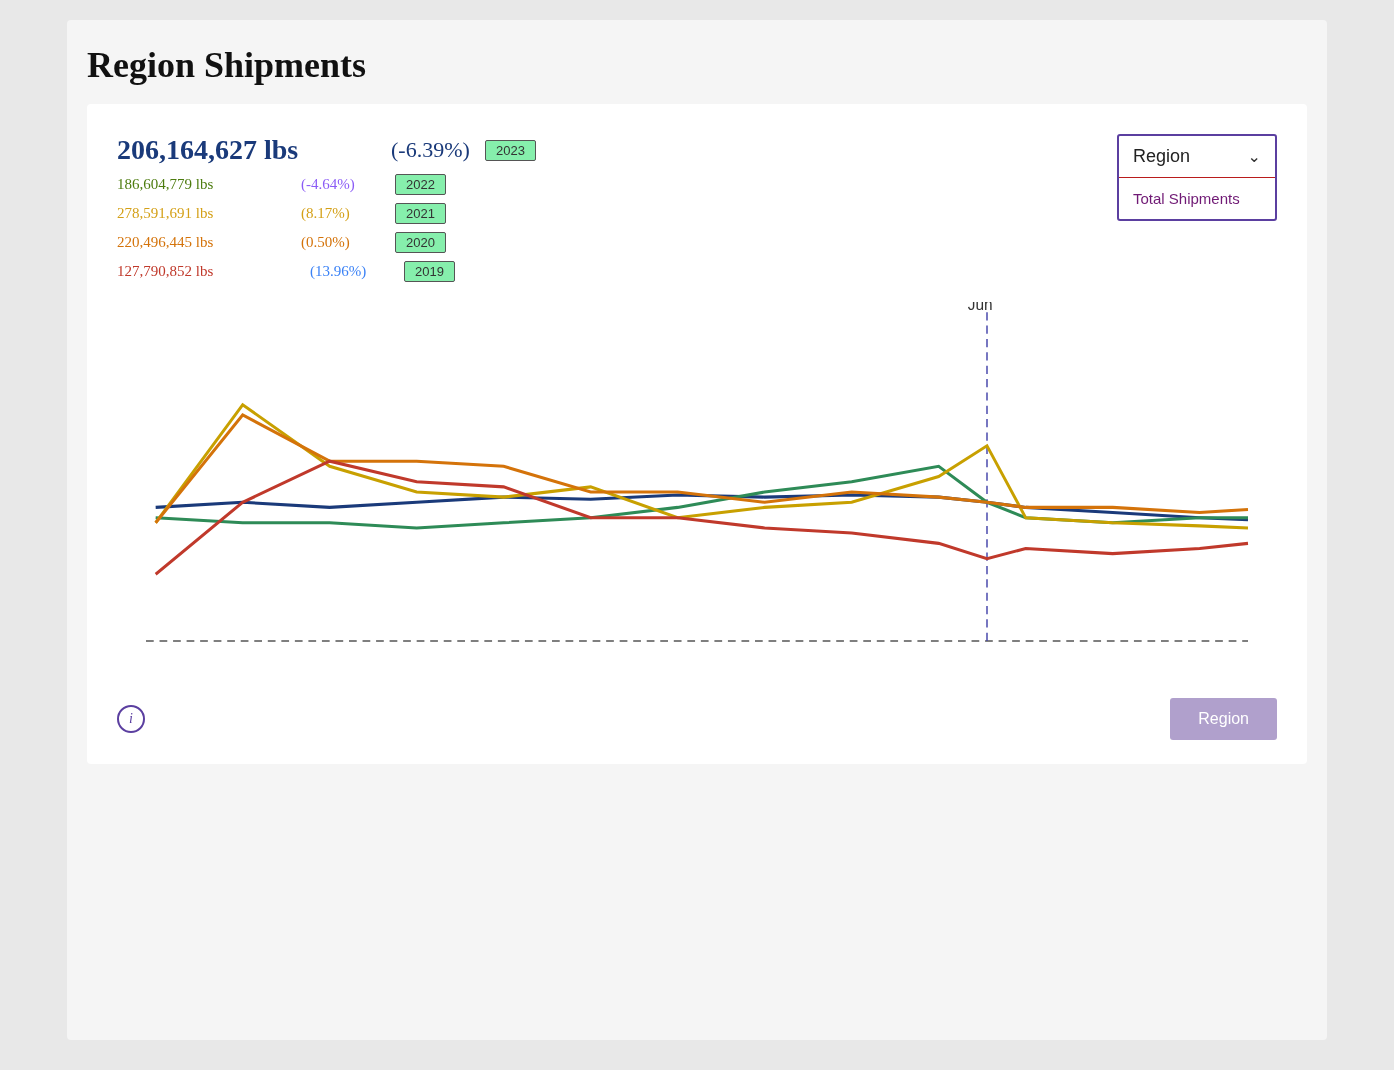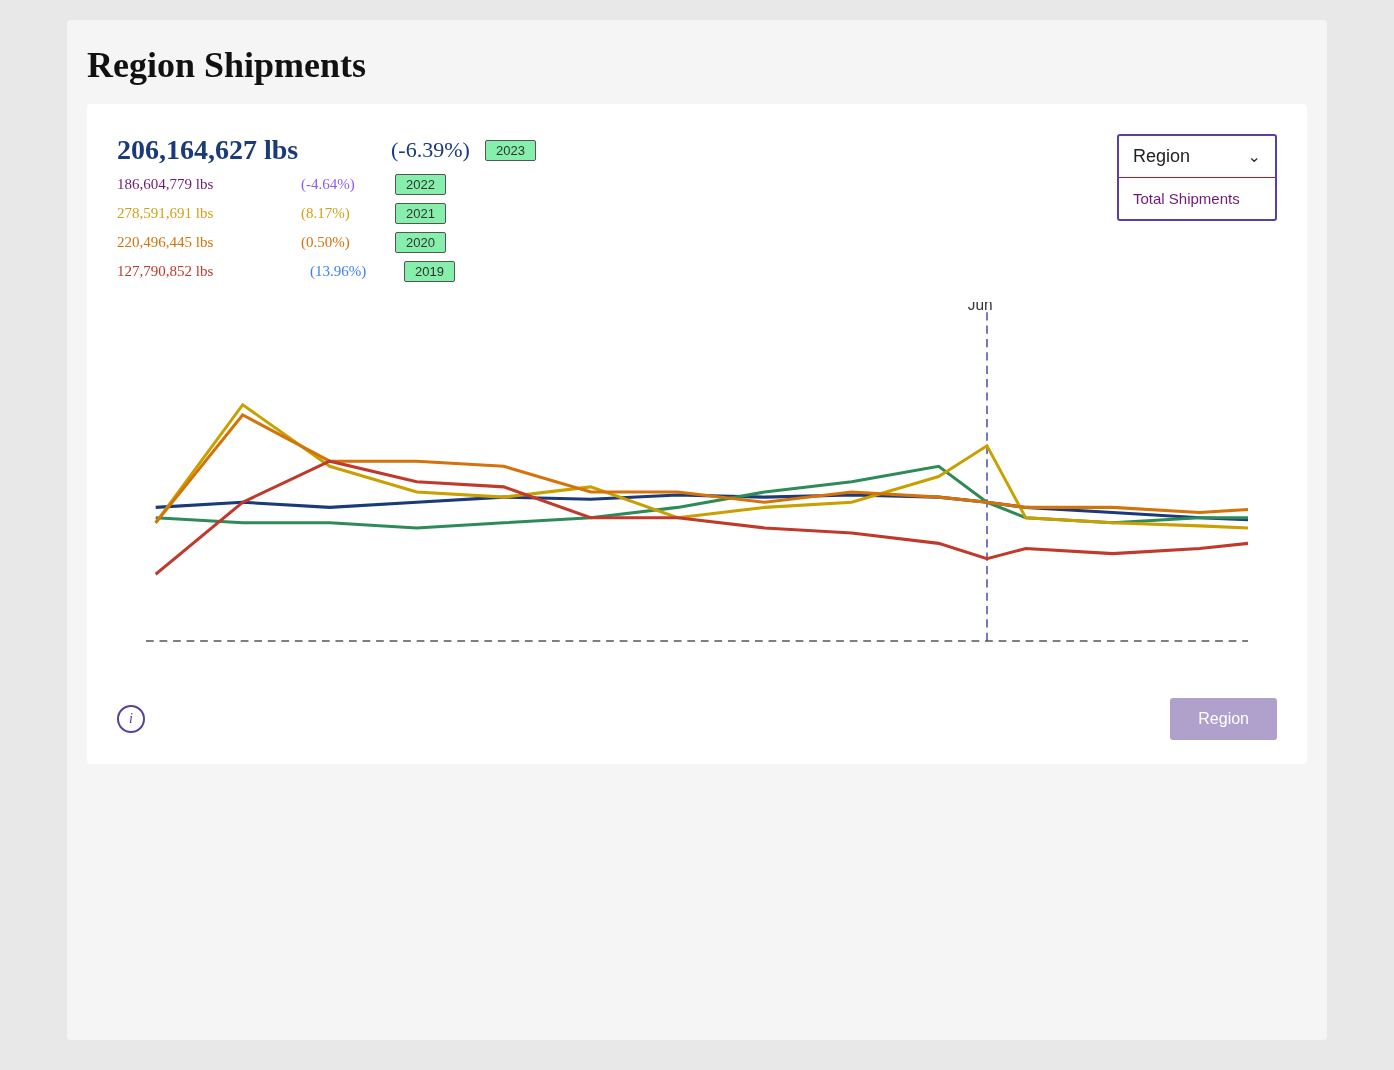--- a/index.html
+++ b/index.html
@@ -50,21 +50,21 @@
     .stat-value {
       font-size: 15px;
       min-width: 170px;
     }
     .stat-value.primary {
       font-size: 28px;
       font-weight: bold;
       color: #1a3a7a;
       min-width: 260px;
     }
-    .stat-value.year-2022 { color: #701a75; }
+    .stat-value.year-2022 { color: #4d7c0f; }
     .stat-value.year-2021 { color: #d4a017; }
     .stat-value.year-2020 { color: #d4730a; }
     .stat-value.year-2019 { color: #c0392b; }
 
     .stat-pct {
       font-size: 15px;
       min-width: 80px;
     }
     .stat-pct.primary {
       font-size: 22px;

